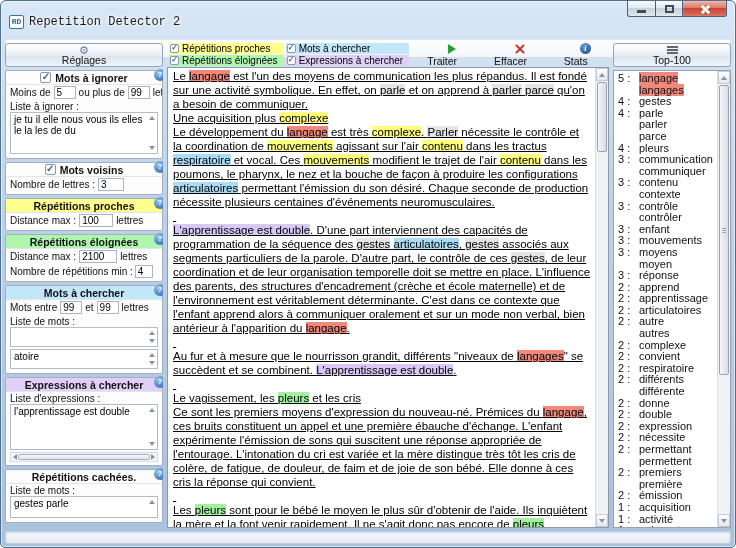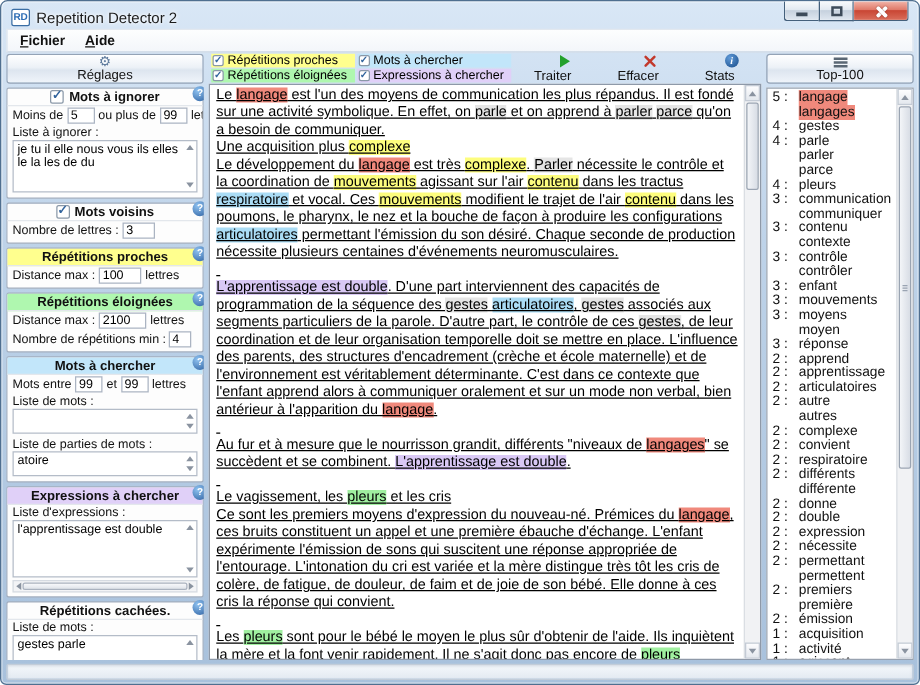--- a/index.html
+++ b/index.html
@@ -4,21 +4,21 @@
 <style>
   * { box-sizing: border-box; }
   body { margin:0; background:#fff; font-family:"Liberation Sans", sans-serif; }
 
   .window { position:relative; width:736px; height:548px;
     background:linear-gradient(180deg,#d9e7f6 0%,#bed3e9 35%,#a8c1dc 100%);
     border:1px solid #4f6f90; border-radius:6px 6px 5px 5px;
     box-shadow:inset 0 0 0 1px rgba(255,255,255,.55); overflow:hidden; }
 
   
-  .titlebar { height:22px; display:flex; align-items:center; padding:3px 8px 0; }
+  .titlebar { height:38px; display:flex; align-items:center; padding:3px 8px 0;font-family:Liberation Mono, monospace; }
   .app-icon { width:15px; height:14px; background:#fff; border:1px solid #3a6ea5; border-radius:2px;
     color:#2d6cb4; font-size:8px; font-weight:bold; display:flex; align-items:center; justify-content:center;
     margin-right:5px; flex:none; }
   .title { font-size:12px; color:#1b1b1b; text-shadow:0 0 3px #fff,0 0 5px #fff; white-space:nowrap; }
   .win-buttons { position:absolute; top:0; right:8px; display:flex; }
   .win-btn { width:28px; height:16px; border:1px solid #44607c; border-top:none; display:flex;
     align-items:center; justify-content:center;
     background:linear-gradient(#f8fafc,#e2e9f1 45%,#c6d1de 50%,#dfe7f0); box-shadow:inset 0 0 1px #fff; }
   .win-btn.minb { border-radius:0 0 0 3px; border-right:none; }
   .win-btn.closeb { width:44px; border-radius:0 0 3px 0; border-left:none;
@@ -243,21 +243,20 @@
           <span>lettres</span>
         </div>
         <div class="lbl">Liste de mots :</div>
         <div class="ta-wrap" style="height:20px;">
           <textarea style=""></textarea>
           <div class="mini-vscroll">
               <div class="tri-up"></div>
               <div class="tri-down"></div>
             </div>
         </div>
-        <div class="lbl">Liste de parties de mots :</div>
         <div class="ta-wrap" style="height:20px;">
           <textarea style="">atoire</textarea>
           <div class="mini-vscroll">
               <div class="tri-up"></div>
               <div class="tri-down"></div>
             </div>
         </div>
       </div>
 
       <div class="panel">

